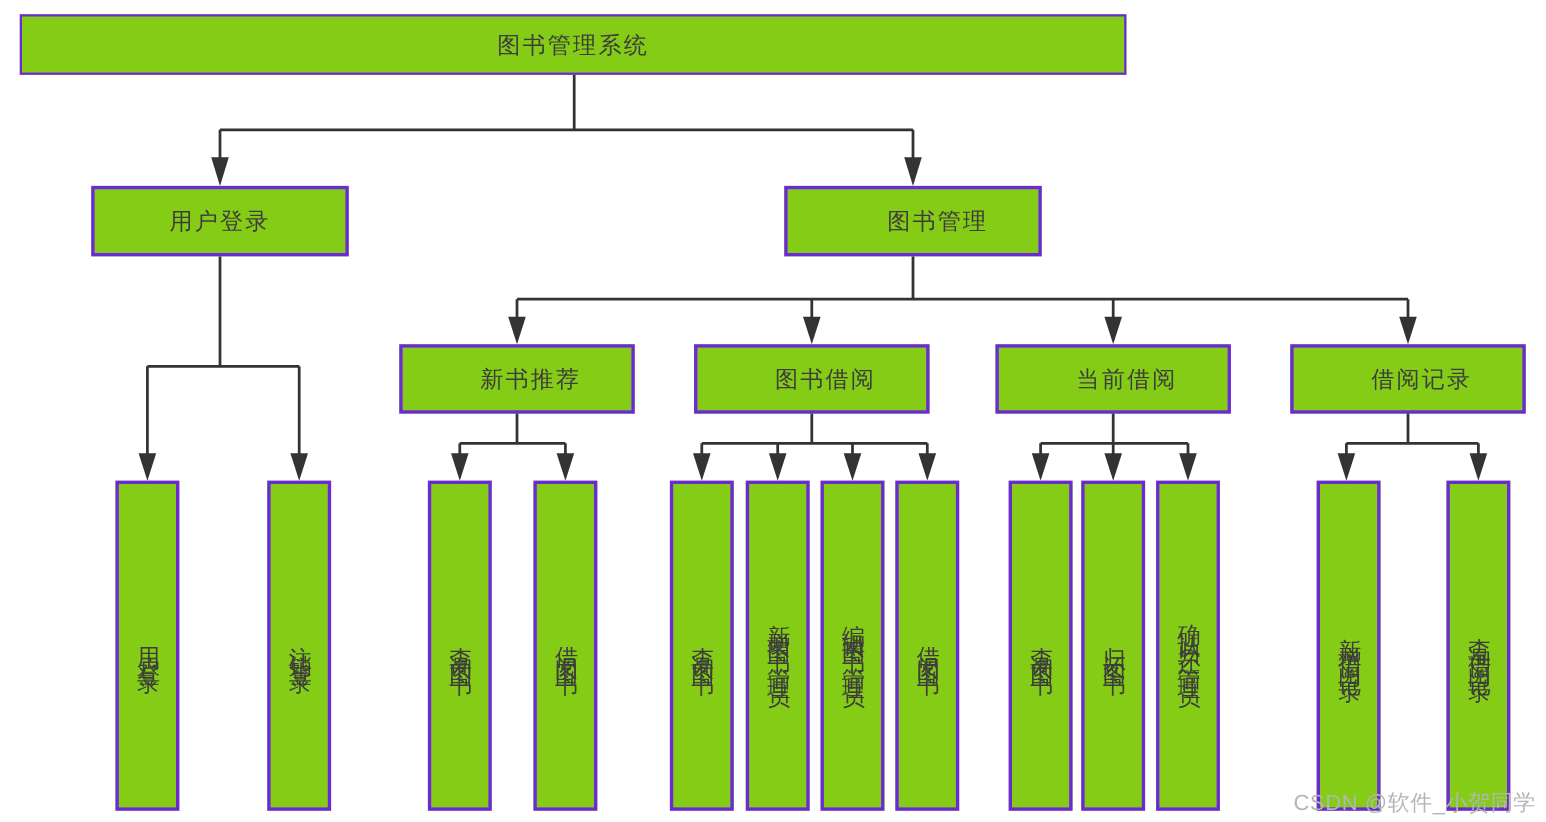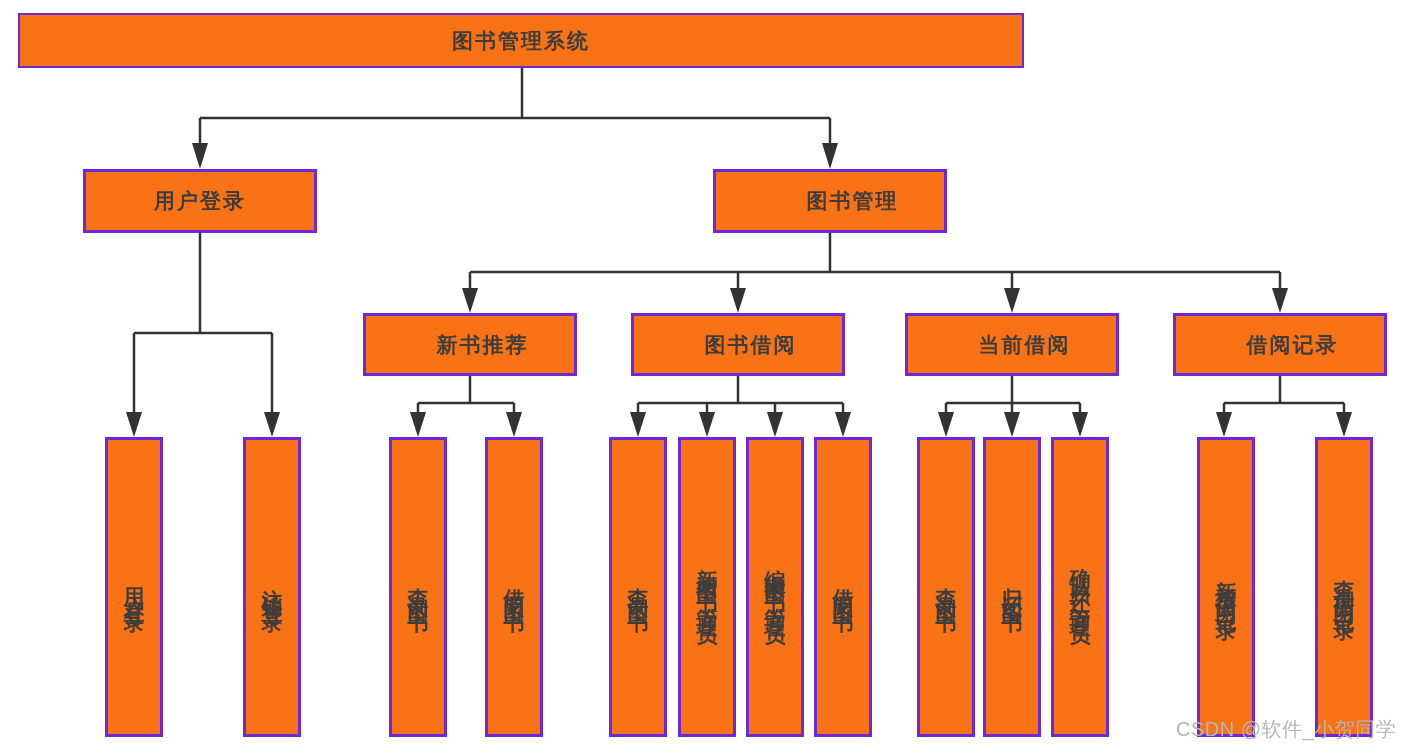--- a/index.html
+++ b/index.html
@@ -13,31 +13,30 @@
   }
   .wires {
     position: absolute;
     left: 0; top: 0;
     width: 1405px; height: 747px;
     z-index: 1;
   }
   .node {
     position: absolute;
     box-sizing: border-box;
-    background: #f97316;
+    background: #84cc16;
     border: 3px solid #6d28d9;
     display: flex;
     align-items: center;
     justify-content: center;
     color: #3d3d3d;
     font-size: 21px;
     letter-spacing: 2px;
     z-index: 2;
     white-space: nowrap;
-    font-weight: bold;
   }
   
   .n-root { left: 18px; top: 13px; width: 1006px; height: 55px; border-width: 2px; }
   
   .n-l2 { top: 169px; width: 234px; height: 64px; }
   .n-user-login { left: 83px; }
   .n-book-mgmt { left: 713px; padding-left: 45px; }
   
   .n-l3 { top: 313px; width: 214px; height: 63px; padding-left: 25px; }
   .n-rec  { left: 363px; }

